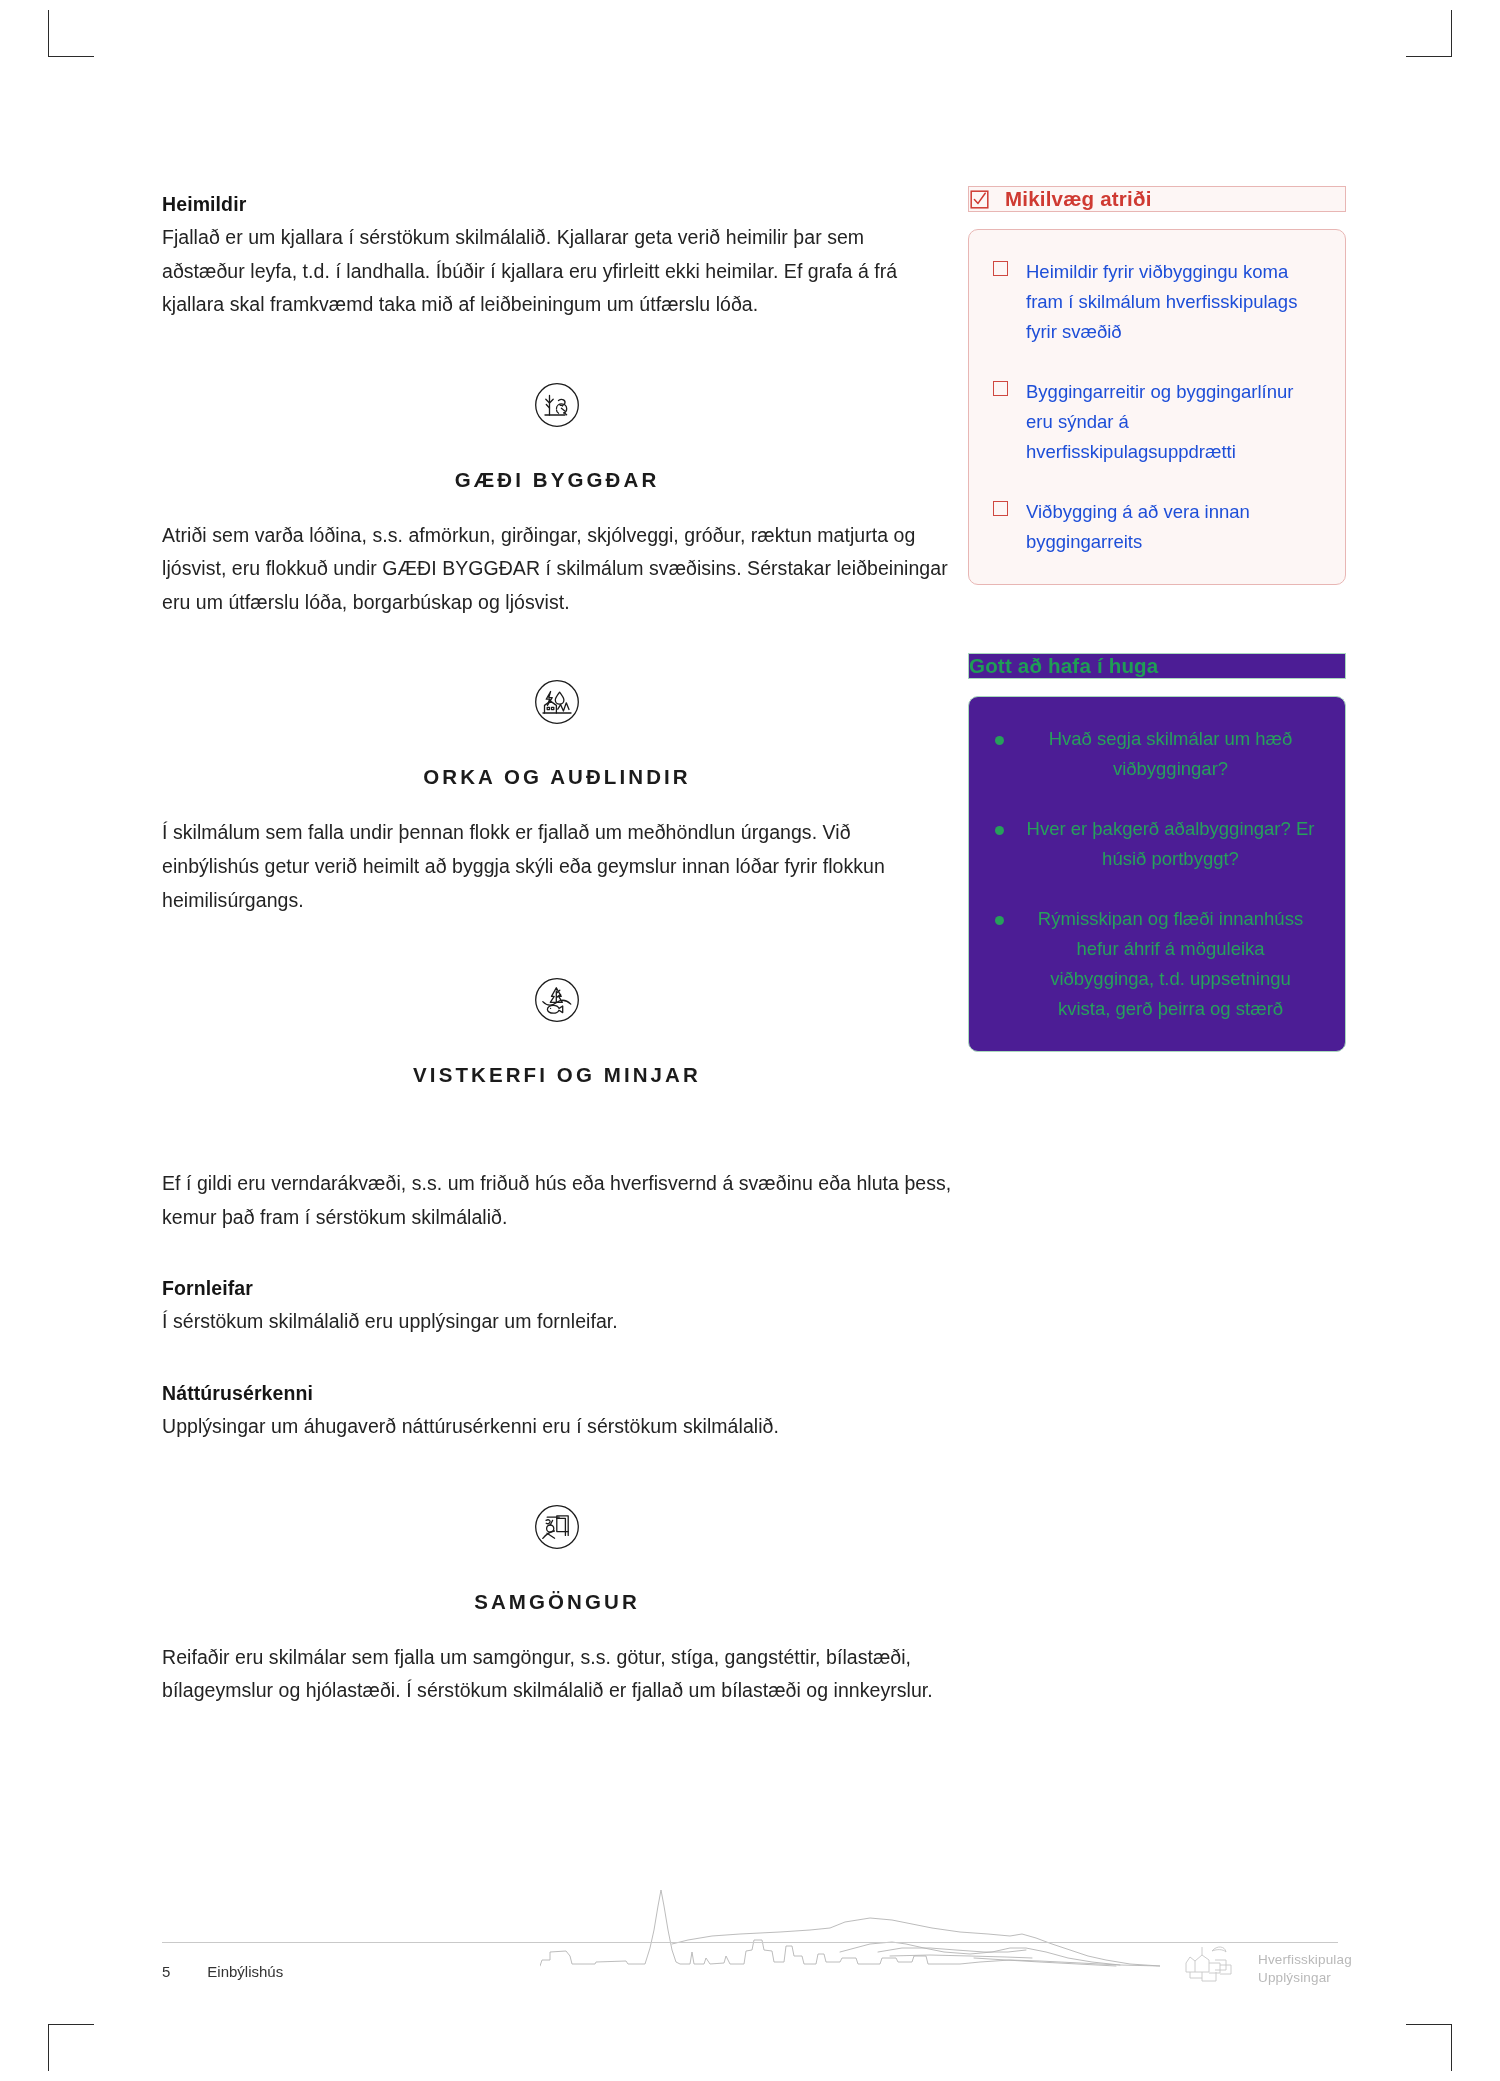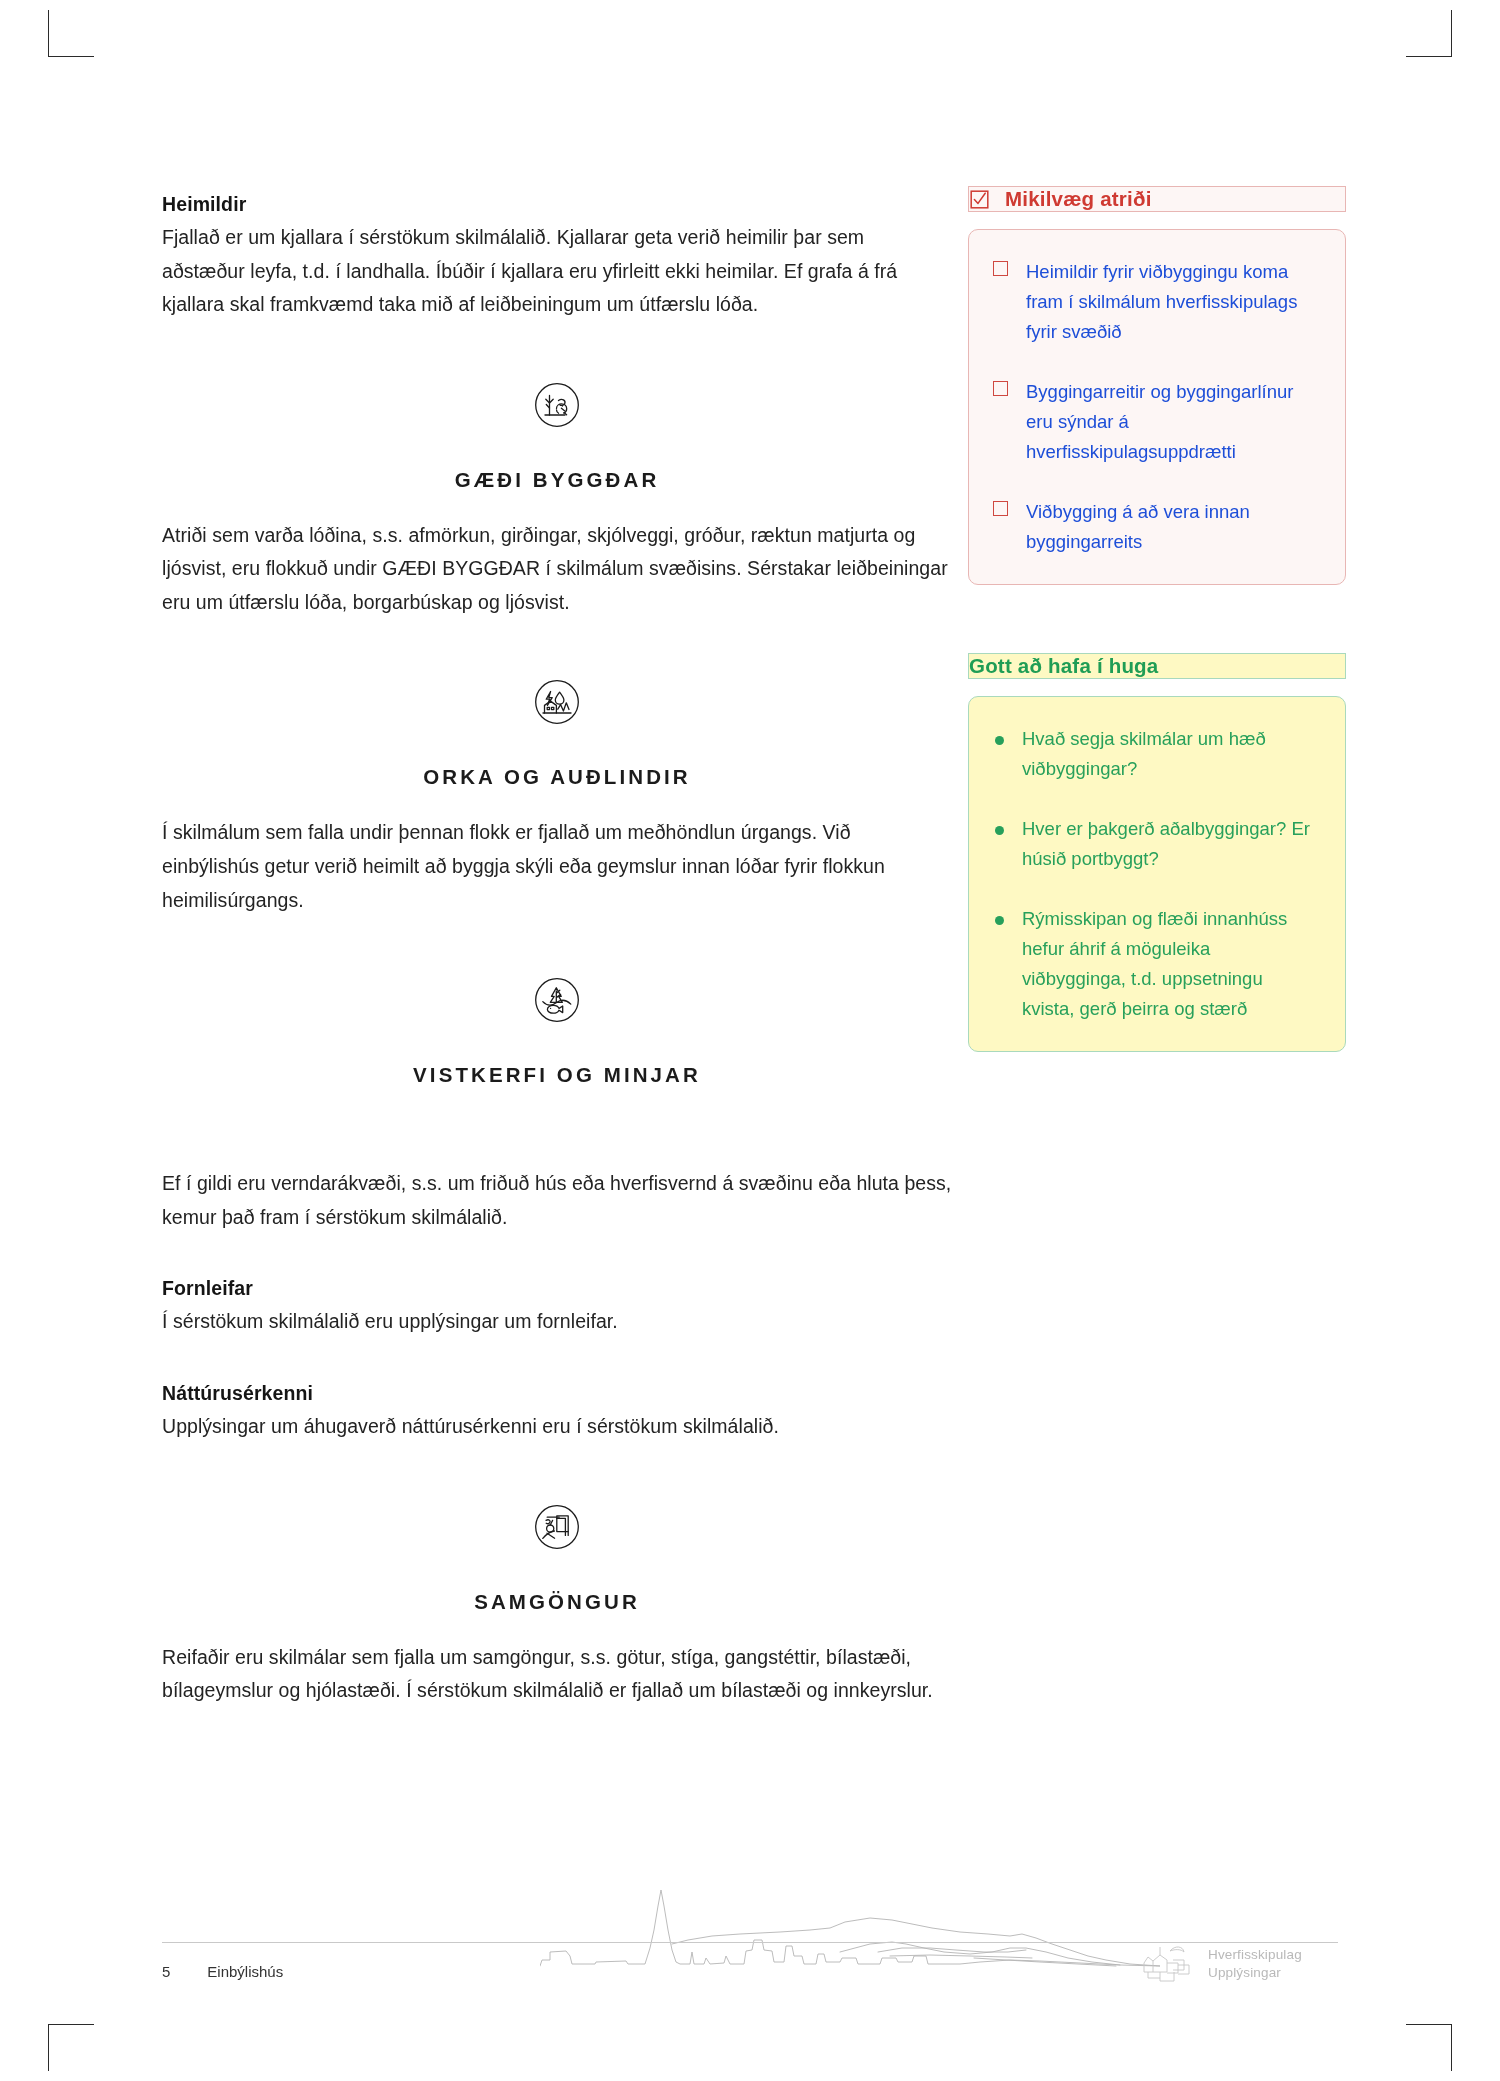--- a/index.html
+++ b/index.html
@@ -117,21 +117,22 @@
   .callout-box {
     border-radius: 10px;
     padding: 27px 26px 27px 24px;
   }
   .callout-red {
     border: 1px solid #e8b6b4;
     background: #fdf6f5;
   }
   .callout-green {
     border: 1px solid #a9d9bd;
-    background: #fef9c3;
+    background: #4c1d95;
+    text-align: center;
   }
   .callout-red .label { color: #cf3a32; }
   .callout-green .label { color: #1f9d55; }
 
   ul.callout-list {
     list-style: none;
     margin: 0;
     padding: 0;
   }
   ul.callout-list li {
@@ -187,25 +188,25 @@
   .skyline {
     position: absolute;
     left: 540px;
     top: 1878px;
     width: 620px;
     height: 90px;
     pointer-events: none;
   }
   .brand {
     position: absolute;
-    left: 1140px;
+    left: 1182px;
     top: 1941px;
     display: flex;
-    align-items: center;
-    gap: 10px;
+    align-items: flex-end;
+    gap: 18px;
   }
   .brand-mark svg { display: block; }
   .brand-text {
     font-size: 13.5px;
     line-height: 1.33;
     color: #b9b9b9;
     letter-spacing: 0.15px;
   }
 </style>
 </head>

